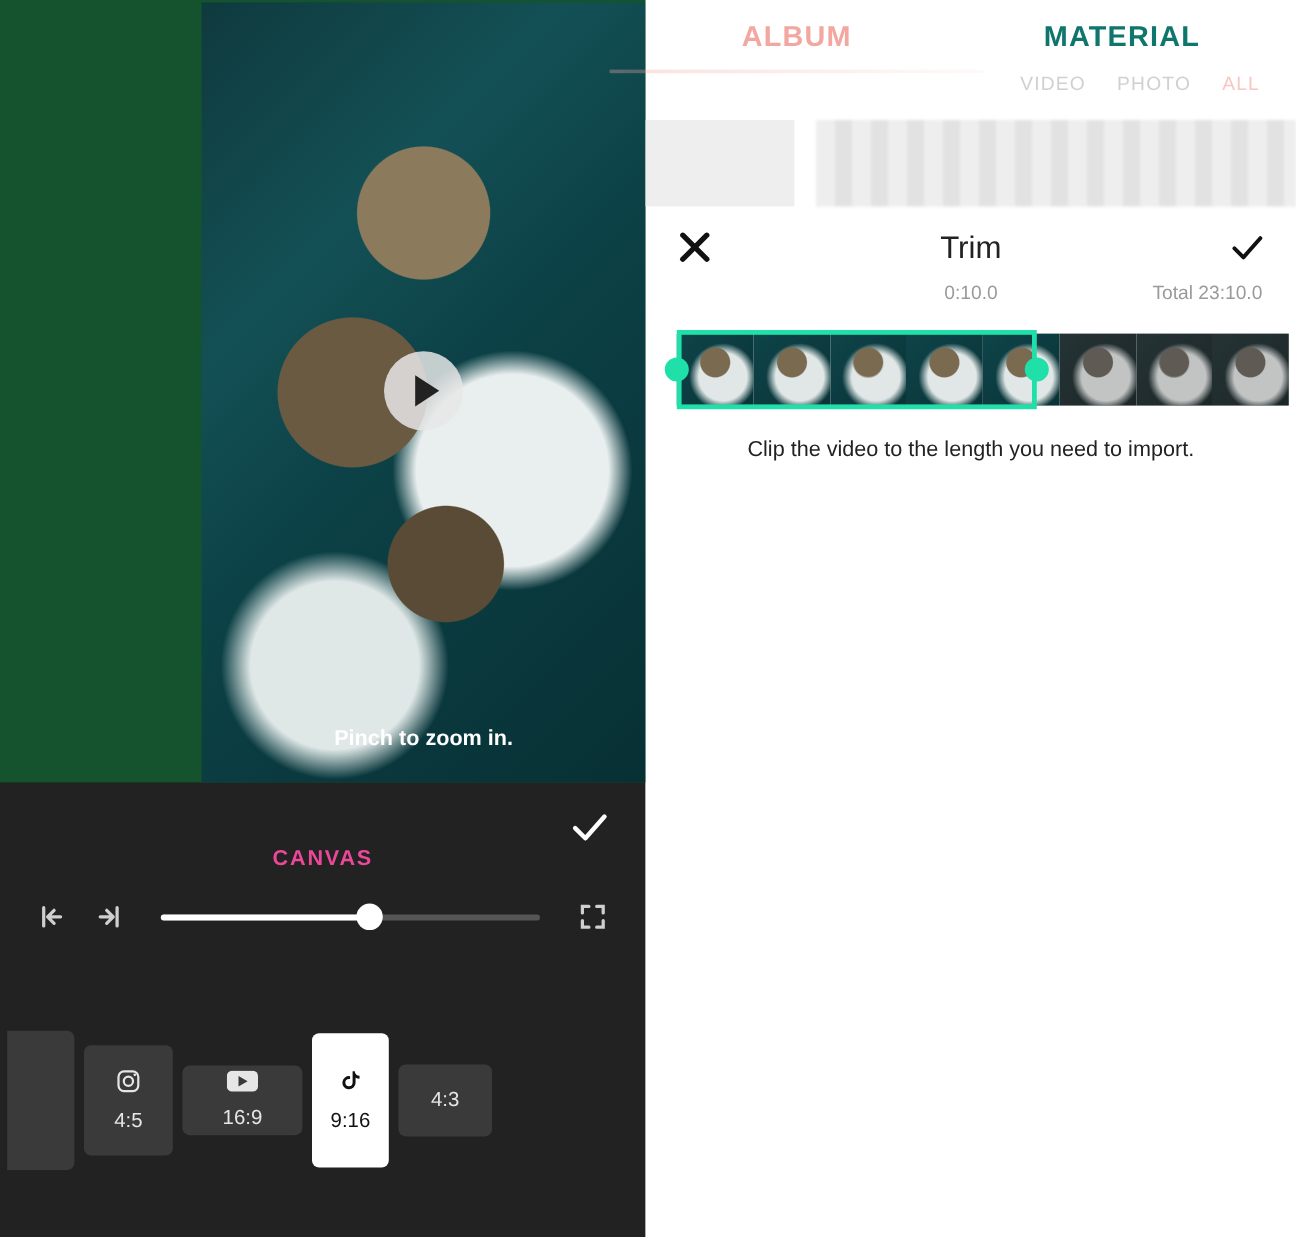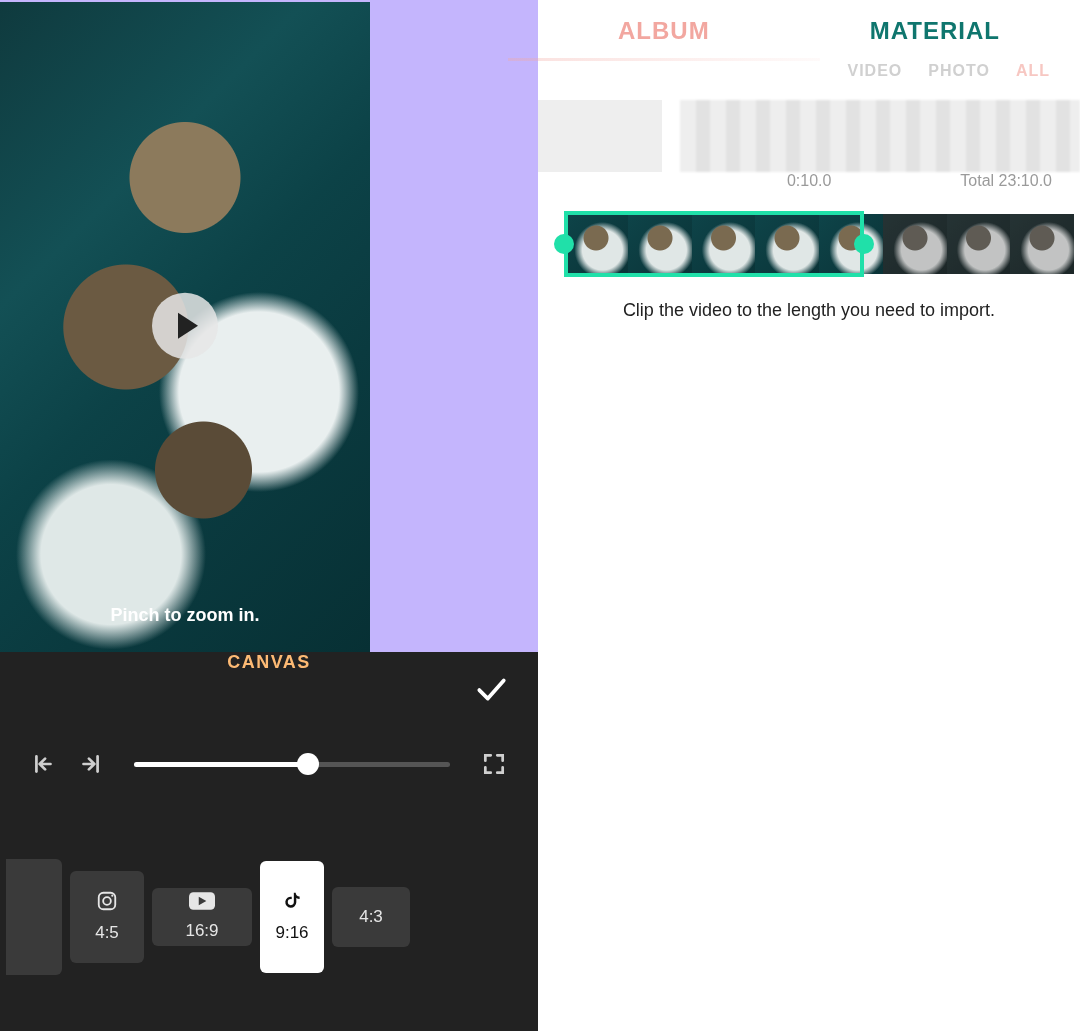--- a/index.html
+++ b/index.html
@@ -5,22 +5,22 @@
   * { box-sizing: border-box; margin: 0; padding: 0; }
   html, body { width: 1080px; height: 1031px; font-family: -apple-system, Helvetica, Arial, sans-serif; overflow: hidden; }
   body { display: flex; }
 
   
   .left {
     width: 538px; height: 1031px; background: #222; color: #fff; position: relative;
     display: flex; flex-direction: column;
   }
   .preview-wrap {
-    flex: 0 0 650px; display: flex; align-items: flex-start; justify-content: flex-start; padding-top: 2px;
-    background: #c4b5fd;
+    flex: 0 0 650px; display: flex; align-items: flex-start; justify-content: flex-end; padding-top: 2px;
+    background: #14532d;
   }
   .preview {
     width: 370px; height: 650px; position: relative; overflow: hidden;
     background:
       radial-gradient(circle at 50% 27%, #8c7a5c 0 55px, transparent 56px),
       radial-gradient(circle at 34% 50%, #6b5a42 0 62px, transparent 63px),
       radial-gradient(circle at 55% 72%, #5a4b37 0 48px, transparent 49px),
       radial-gradient(circle at 70% 60%, #e9efef 0 80px, transparent 100px),
       radial-gradient(circle at 30% 85%, #dfe8e7 0 70px, transparent 95px),
       linear-gradient(135deg, #0f3a3e 0%, #135055 30%, #0c4247 50%, #0a3a3f 70%, #073034 100%);
@@ -33,22 +33,22 @@
   .playtri {
     width: 0; height: 0; border-left: 20px solid #222; border-top: 13px solid transparent; border-bottom: 13px solid transparent;
     margin-left: 5px;
   }
   .hint {
     position: absolute; bottom: 26px; left: 0; right: 0; text-align: center;
     font-size: 18px; font-weight: 600; color: #fff;
   }
 
   .canvas-header {
-    height: 74px; display: flex; align-items: flex-start; justify-content: center;
-    position: relative; font-weight: 800; letter-spacing: 1.5px; font-size: 18px; color: #fdba74;
+    height: 74px; display: flex; align-items: flex-end; justify-content: center;
+    position: relative; font-weight: 800; letter-spacing: 1.5px; font-size: 18px; color: #ec4899;
     border-bottom: 0px;
   }
   .check {
     position: absolute; right: 30px; top: 50%; transform: translateY(-50%);
     width: 34px; height: 34px; cursor: pointer;
   }
   .checksvg { stroke: #fff; stroke-width: 3.5; fill: none; stroke-linecap: round; stroke-linejoin: round; }
 
   .slider-row {
     height: 76px; display: flex; align-items: center; padding: 0 24px; gap: 6px;
@@ -87,21 +87,21 @@
     font-size:24px; font-weight:800; letter-spacing:1px;
   }
   .tab { padding:10px 40px; color:#0f766e; cursor:pointer; position:relative; }
   .tab.active { color:#f2a7a0; }
   .tab.active::after {
     content:""; position:absolute; left:-70px; right:-70px; bottom:-6px; height:3px;
     background: linear-gradient(90deg, rgba(242,167,160,0.35), rgba(242,167,160,0.06));
   }
   .filters {
     height:38px; display:flex; justify-content:flex-end; gap:26px; padding-right:30px;
-    font-size:16px; font-weight:700; letter-spacing:1px; color:#d0d0d0;
+    font-size:16px; font-weight:400; letter-spacing:1px; color:#d0d0d0;
   }
   .filters .sel { color:#f7c7c2; position:relative;}
   .filters .dot::after{
     content:""; position:absolute; left:50%; bottom:-10px; transform:translateX(-50%);
     width:8px; height:8px; border-radius:50%; background:#f5e08a;
   }
   .strip {
     height:72px; display:flex; gap:18px; padding:0 0 0 0;
   }
   .strip .cell { background:#eee; height:100%; }
@@ -282,20 +282,34 @@
     <span>PHOTO</span>
     <span class="sel">ALL</span>
   </div>
 
   <div class="strip">
     <div class="cell"></div>
     <div class="pix"></div>
   </div>
 
 
+  <div class="trim-header">
+    <div class="x">
+      <svg viewBox="0 0 24 24">
+        <line class="xline" x1="4" y1="4" x2="20" y2="20"></line>
+        <line class="xline" x1="20" y1="4" x2="4" y2="20"></line>
+      </svg>
+    </div>
+    <span>Trim</span>
+    <div class="ck">
+      <svg viewBox="0 0 32 32" fill="none" stroke="#111" stroke-width="3.5" stroke-linecap="round" stroke-linejoin="round">
+        <polyline points="5,17 13,25 28,8"></polyline>
+      </svg>
+    </div>
+  </div>
 
   <div class="timesrow">
     <span style="width:120px"></span>
     <span class="cur">0:10.0</span>
     <span class="tot">Total 23:10.0</span>
   </div>
 
   <div class="timeline">
     <div class="frames">
       <div class="frame"></div>

